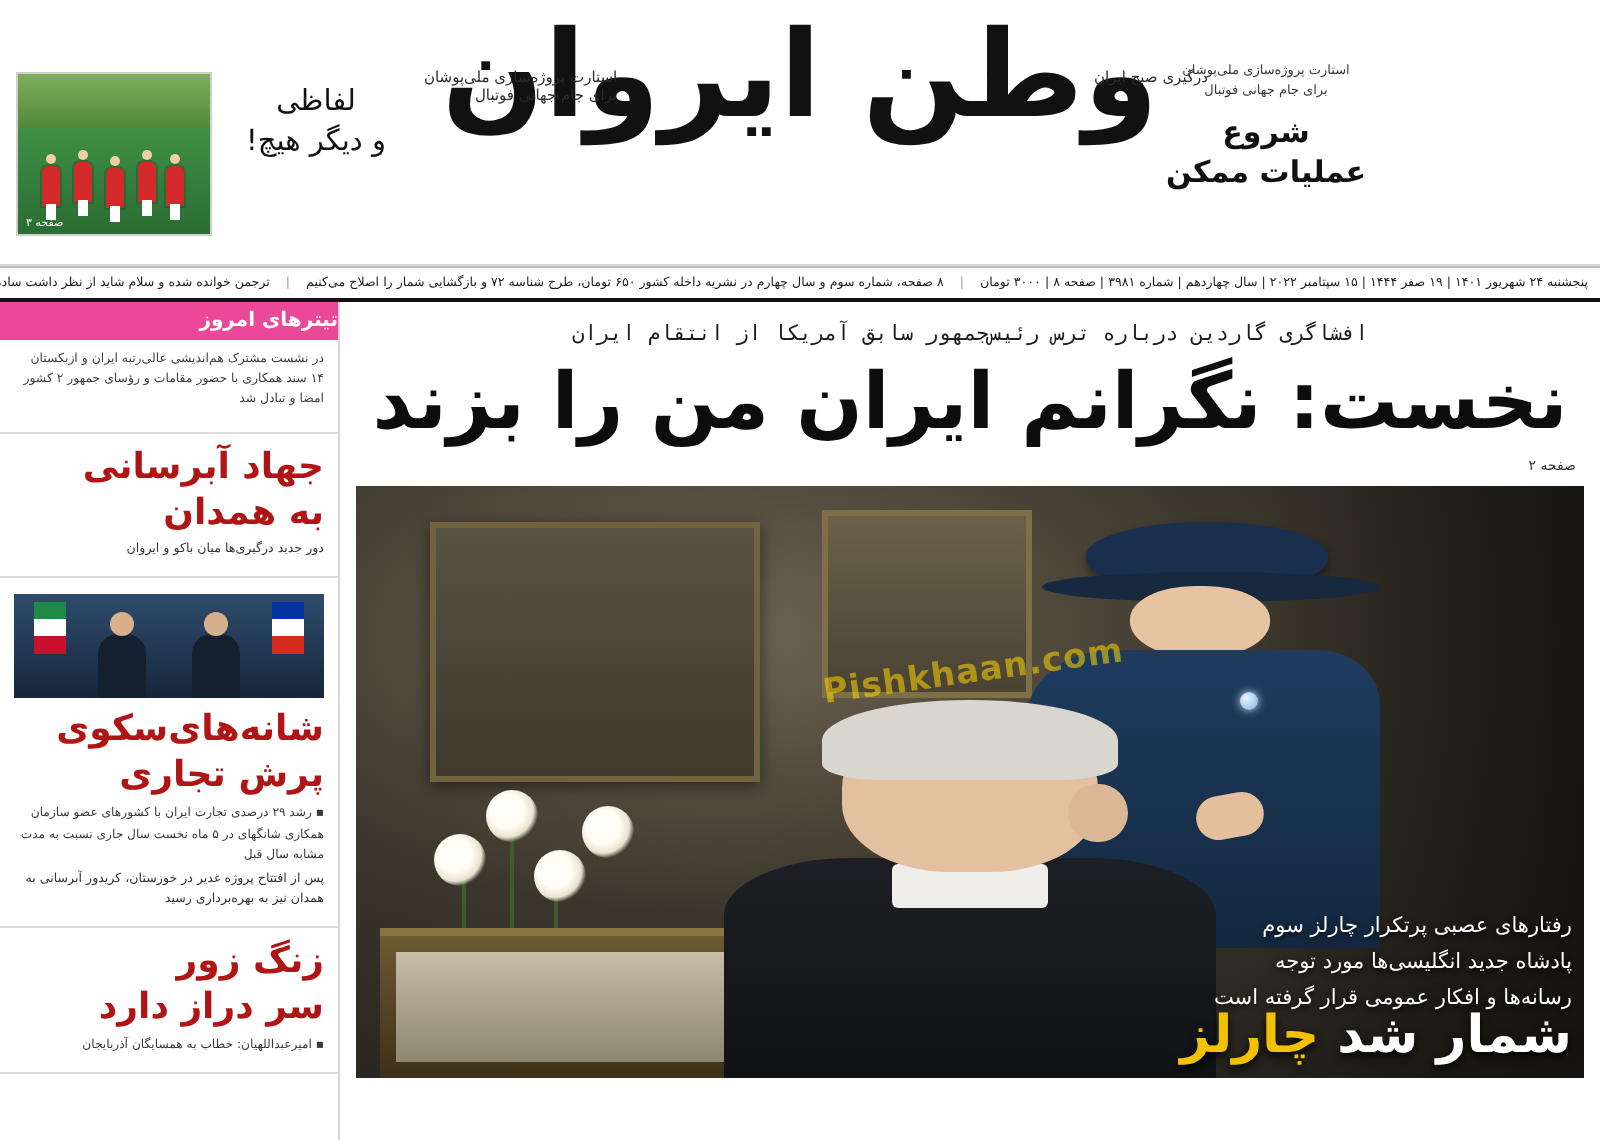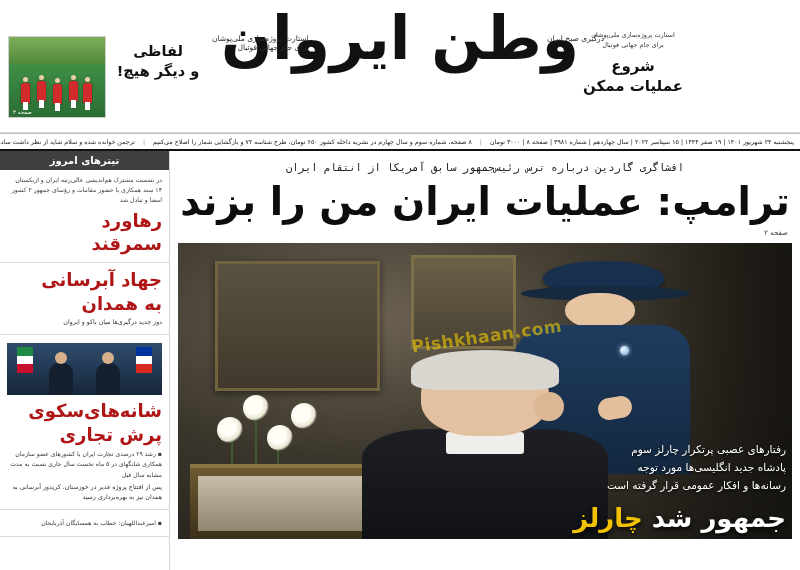--- a/index.html
+++ b/index.html
@@ -62,21 +62,21 @@
     text-align: center;
     direction: rtl;
   }
   .mh-left-text .small {
     font-size: 6.5px;
     color: #3a3a3a;
     line-height: 1.55;
   }
   .mh-left-text .big {
     font-size: 14.5px;
-    font-weight: bold;
+    font-weight: normal;
     color: #111;
     line-height: 1.35;
     margin-top: 6px;
   }
 
   .mh-center {
     position: absolute;
     left: 0; right: 0; top: 8px;
     text-align: center;
   }
@@ -332,21 +332,21 @@
   }
   .hand {
     position:absolute; right:26%; top:52%; width:34px; height:22px;
     background:#e3bf9c; border-radius:12px;
     transform: rotate(-10deg);
   }
 
   .photo-caption-box {
     position: absolute;
     right: 6px;
-    bottom: 44px;
+    bottom: 30px;
     width: 232px;
     text-align: right;
     direction: rtl;
     color: #ffffff;
     font-size: 10.5px;
     line-height: 1.75;
     text-shadow: 0 1px 3px rgba(0,0,0,.9);
   }
   .photo-headline {
     position: absolute;
@@ -368,23 +368,22 @@
     color: rgba(255,215,0,.55);
     font-size: 17px;
     font-weight: bold;
     letter-spacing: .5px;
     direction: ltr;
     pointer-events: none;
   }
 
   
   .side-header {
-    background: #404040;
+    background: #ec4899;
     color: #ffffff;
-    text-align: center;
     font-size: 10px;
     padding: 4px 0;
     direction: rtl;
     font-weight: bold;
   }
   .side-item {
     padding: 5px 7px 7px 7px;
     border-bottom: 1px solid #dcdcdc;
     direction: rtl;
   }
@@ -488,21 +487,21 @@
     <span class="sep">|</span>
     <span class="seg grow">۸ صفحه، شماره سوم و سال چهارم در نشریه داخله کشور ۶۵۰ تومان، طرح شناسه ۷۲ و بازگشایی شمار را اصلاح می‌کنیم</span>
     <span class="sep">|</span>
     <span class="seg">ترجمن خوانده شده و سلام شاید از نظر داشت ساده‌خانه</span>
   </div>
 
   <div class="content">
 
     <div class="main-col">
       <div class="kicker">افشاگری گاردین درباره ترس رئیس‌جمهور سابق آمریکا از انتقام ایران</div>
-      <div class="headline">ترامپ: عملیات ایران من را بزند</div>
+      <div class="headline">نخست: نگرانم ایران من را بزند</div>
       <div class="headline-ref">صفحه ۲</div>
 
       <div class="photo-wrap">
         <div class="photo-bg"></div>
         <div class="wall-panel"></div>
         <div class="wall-panel2"></div>
         <div class="curtain"></div>
 
         <div class="lilies">
           <div class="stem" style="left:28px; bottom:0; height:90px;"></div>
@@ -532,50 +531,50 @@
           <div class="head"></div>
           <div class="hair"></div>
           <div class="ear"></div>
         </div>
         <div class="hand"></div>
 
         <div class="watermark">Pishkhaan.com</div>
 
         <div class="photo-caption-box">رفتارهای عصبی پرتکرار چارلز سوم<br>پادشاه جدید انگلیسی‌ها مورد توجه<br>رسانه‌ها و افکار عمومی قرار گرفته است</div>
         <div class="photo-headline">
-          <span>جمهور شد</span>
+          <span>شمار شد</span>
           <span class="accent">چارلز</span>
         </div>
       </div>
     </div>
 
     <div class="side-col">
       <div class="side-header">تیترهای امروز</div>
 
       <div class="side-item">
         <div class="side-dek">در نشست مشترک هم‌اندیشی عالی‌رتبه ایران و ازبکستان ۱۴ سند همکاری با حضور مقامات و رؤسای جمهور ۲ کشور امضا و تبادل شد</div>
-        <div class="side-title">رهاورد<br>سمرقند</div>
       </div>
 
       <div class="side-item">
         <div class="side-title">جهاد آبرسانی<br>به همدان</div>
         <div class="side-sub">دور جدید درگیری‌ها میان باکو و ایروان</div>
       </div>
 
       <div class="side-item">
         <div class="side-photo">
           <div class="flagA"></div>
           <div class="flagB"></div>
           <div class="figA"></div>
           <div class="figB"></div>
         </div>
         <div class="side-title">شانه‌های‌سکوی<br>پرش تجاری</div>
         <div class="side-bullet">▪ رشد ۲۹ درصدی تجارت ایران با کشورهای عضو سازمان همکاری شانگهای در ۵ ماه نخست سال جاری نسبت به مدت مشابه سال قبل</div>
         <div class="side-sub">پس از افتتاح پروژه غدیر در خوزستان، کریدور آبرسانی به همدان نیز به بهره‌برداری رسید</div>
       </div>
 
       <div class="side-item">
+        <div class="side-title">زنگ زور<br>سر دراز دارد</div>
         <div class="side-bullet">▪ امیرعبداللهیان: خطاب به همسایگان آذربایجان</div>
 
       </div>
     </div>
   </div>
 </div>
 
 </body></html>

